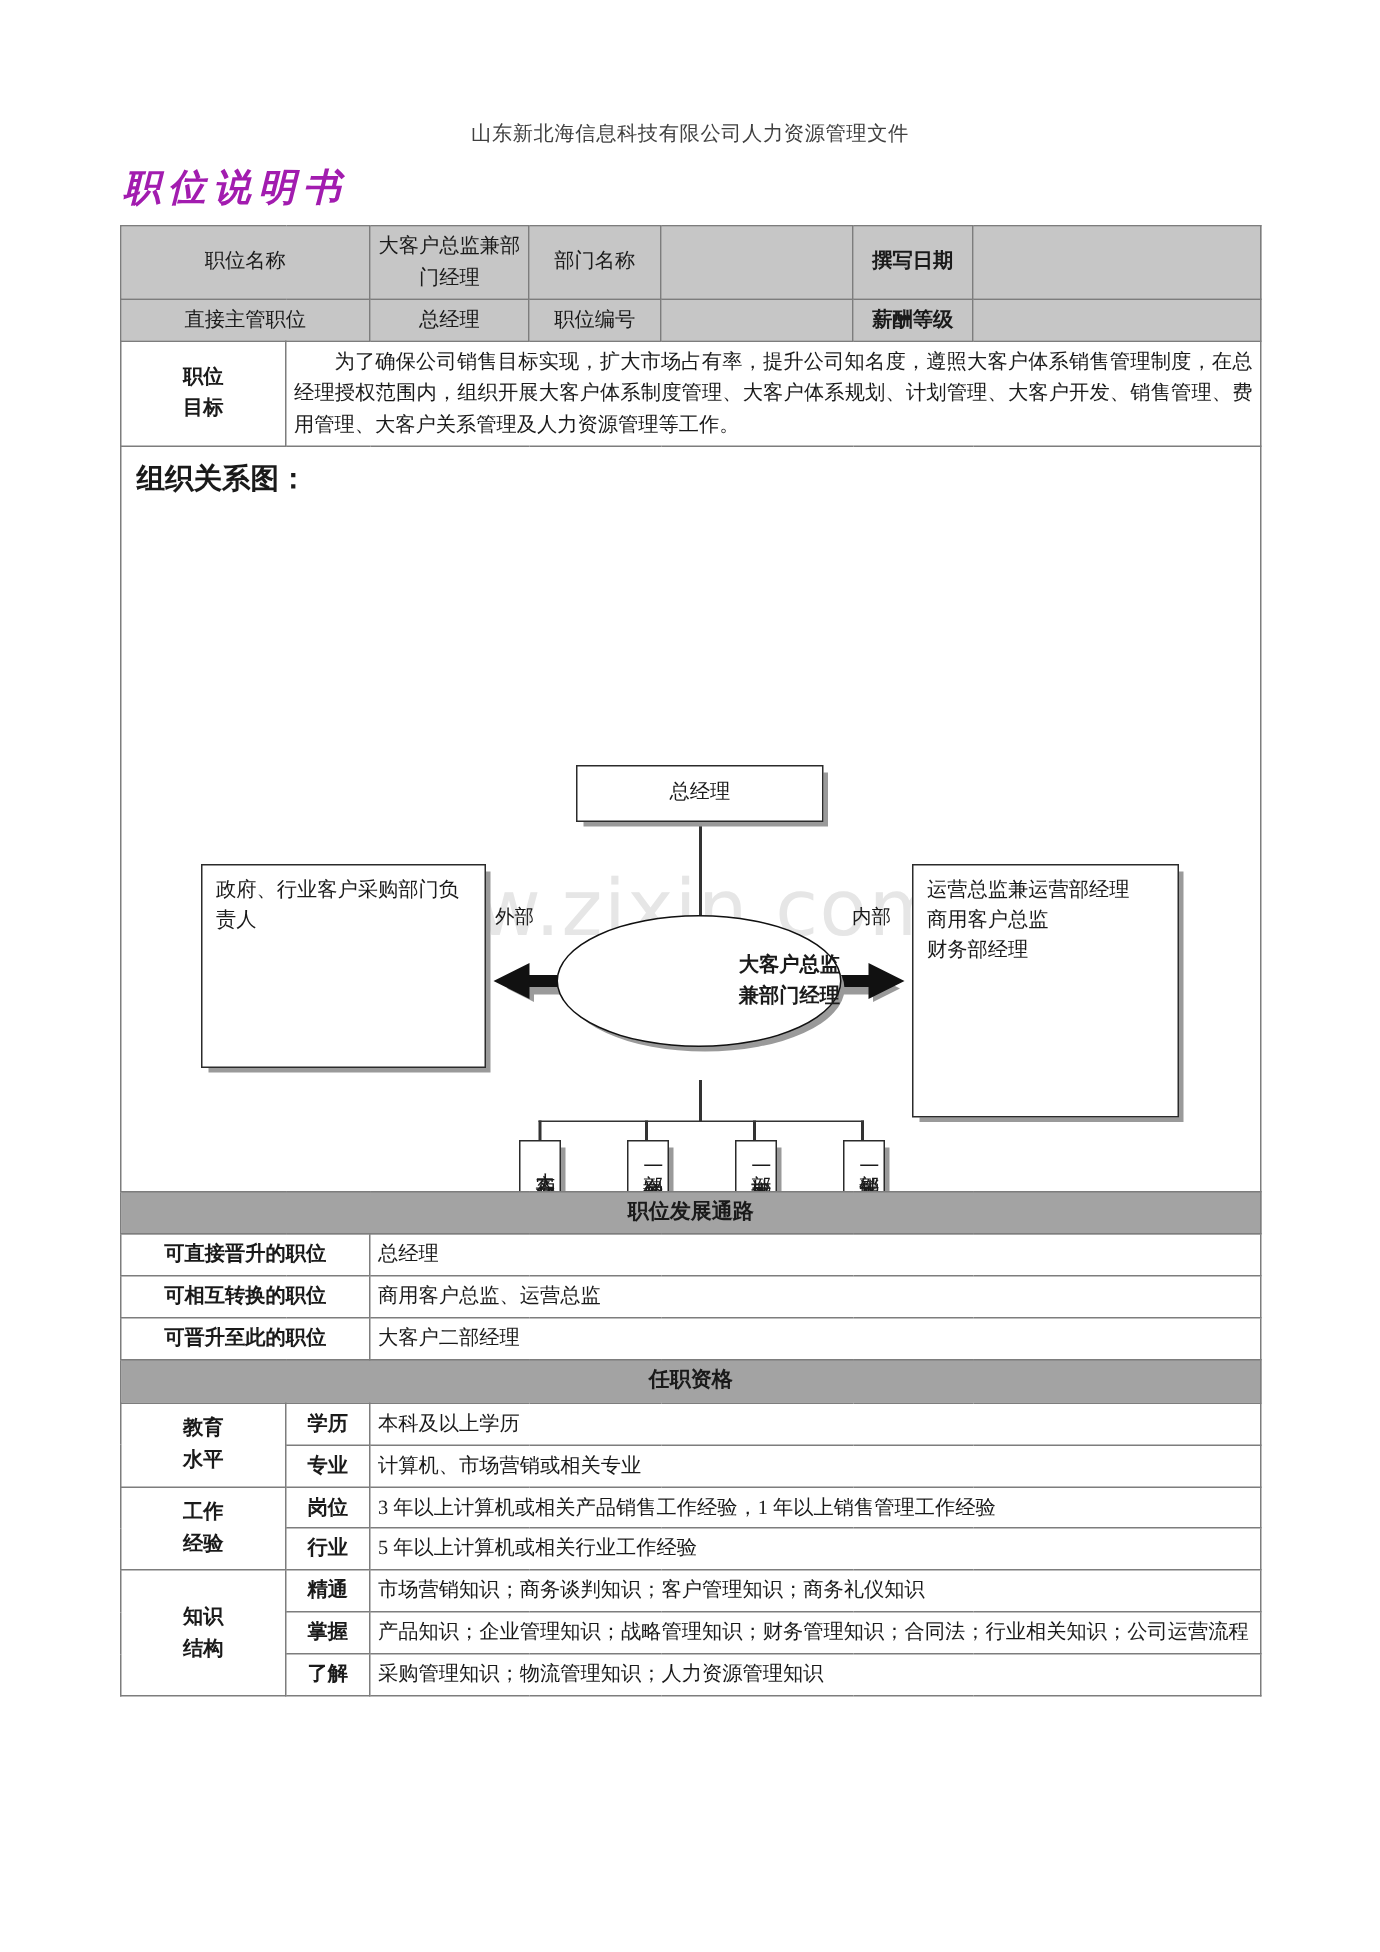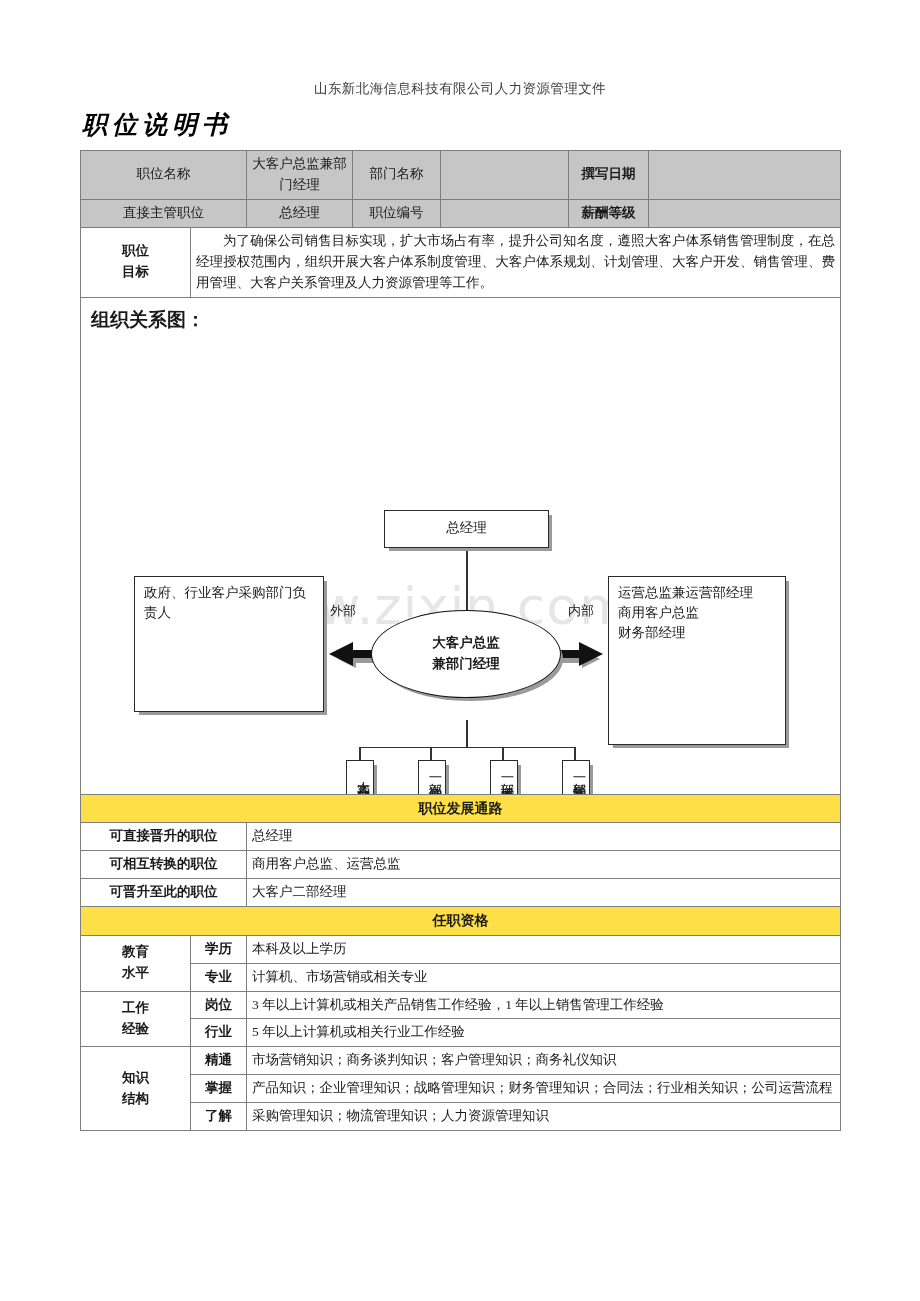--- a/index.html
+++ b/index.html
@@ -38,21 +38,21 @@
   
   .doc-title {
     position: absolute;
     top: 108px;
     left: 82px;
     font-size: 25px;
     font-weight: bold;
     font-family: "DejaVu Serif", "Liberation Serif", serif;
     letter-spacing: 5px;
     font-style: italic;
-    color: #000000;
+    color: #a21caf;
   }
 
   
   table.main {
     position: absolute;
     top: 150px;
     left: 80px;
     width: 760px;
     border-collapse: collapse;
     table-layout: fixed;
@@ -68,21 +68,21 @@
   .ctr  { text-align: center; }
   .bold { font-weight: bold; }
   .lbl2 {
     text-align: center;
     font-weight: bold;
     line-height: 1.5;
   }
   .sec-title {
     text-align: center;
     font-weight: bold;
-    background: #fde047;
+    background: #a3a3a3;
     font-size: 14px;
     padding: 4px 0;
   }
   .cellpad { padding: 5px 8px; }
   .objective {
     text-indent: 2em;
     line-height: 1.85;
     padding: 5px 9px 6px 9px;
     text-align: justify;
   }
@@ -152,21 +152,21 @@
 
   .ellipse {
     position: absolute;
     border: 1.6px solid #111;
     border-radius: 50%;
     background: #fff;
     box-shadow: 4px 5px 0 -2px #9a9a9a;
     z-index: 4;
     display: flex;
     flex-direction: column;
-    align-items: center;
+    align-items: flex-end;
     justify-content: center;
     font-weight: bold;
     font-size: 13.5px;
     line-height: 1.55;
     box-sizing: border-box;
   }
 
   .side-lbl {
     position: absolute;
     font-size: 13px;

